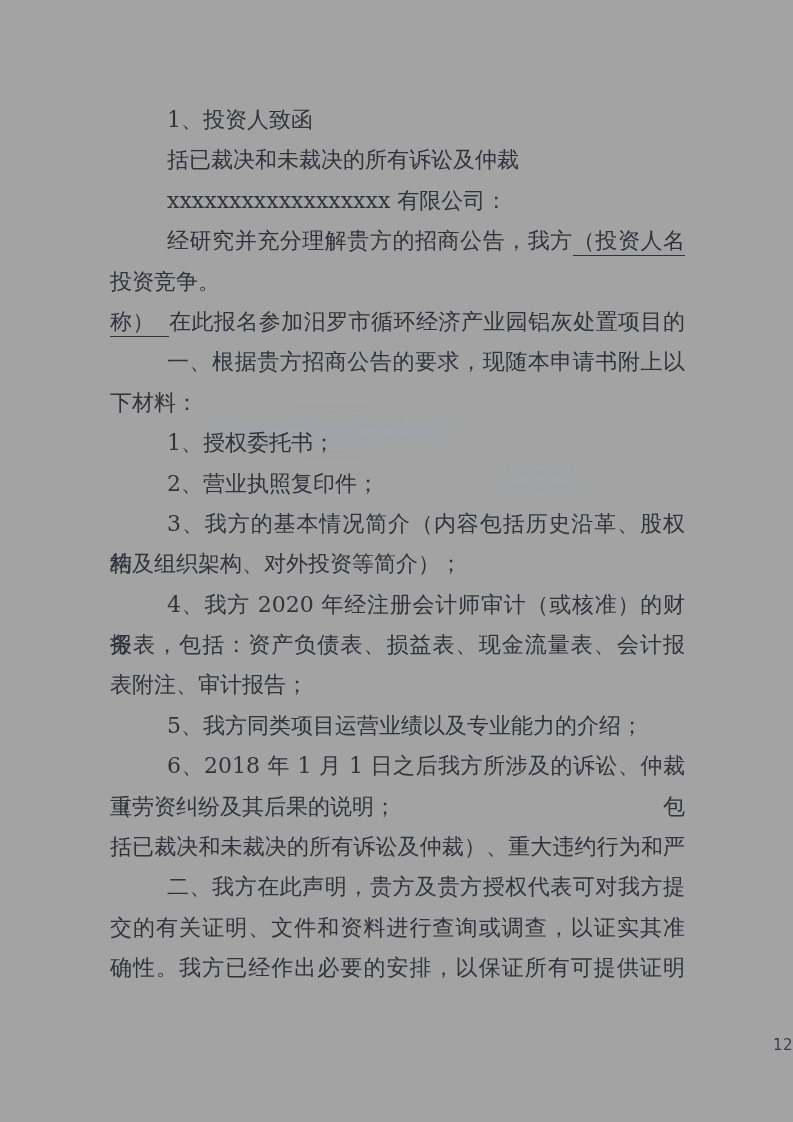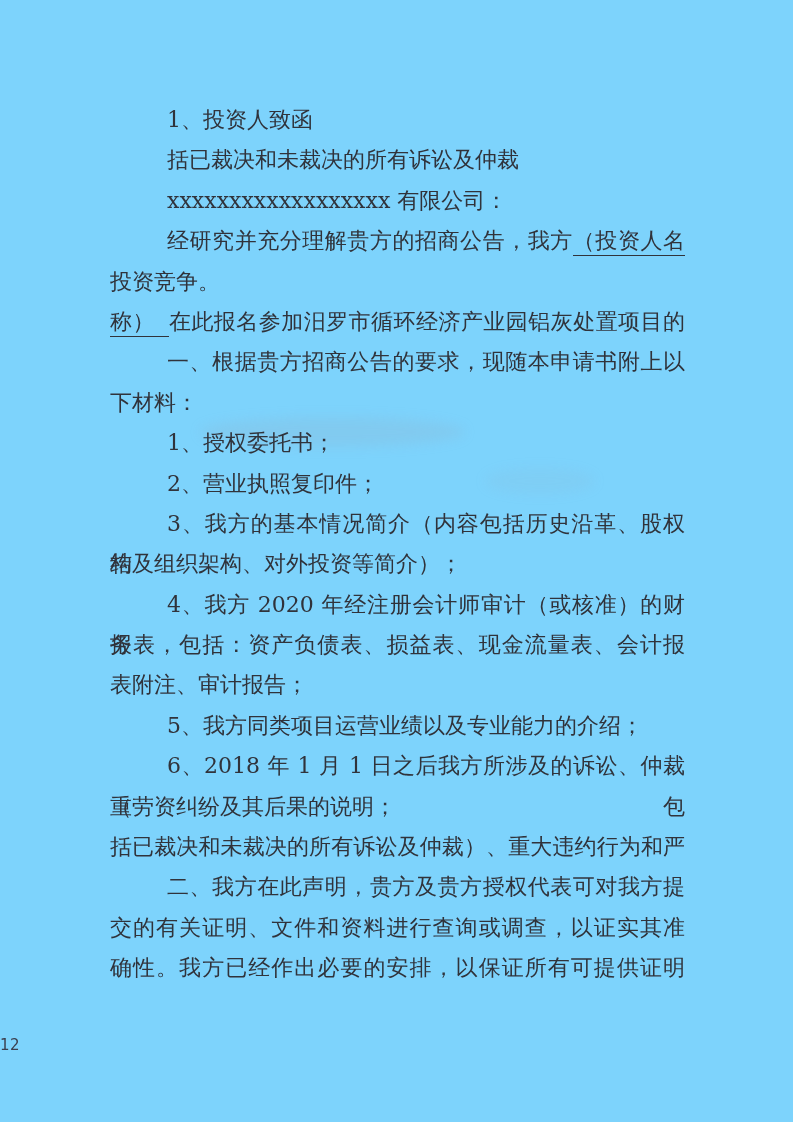--- a/index.html
+++ b/index.html
@@ -4,21 +4,21 @@
 <style>
   html,body{margin:0;padding:0;}
   body{
     width:793px;height:1122px;
     background:#ffffff;
     font-family:"DejaVu Serif","Liberation Serif",serif;
     position:relative;overflow:hidden;
   }
   .page{
     position:absolute;inset:0;
-    background:#7dd3fc;
+    background:#a3a3a3;
   }
   .doc-body{
     position:absolute;
     left:110px;top:100px;width:575px;
     font-size:22px;
     color:#30333b;
     letter-spacing:0;
   }
   .line{
     height:40.4px;
@@ -33,21 +33,21 @@
   }
   .u{
     border-bottom:1.5px solid #30333b;
     padding-bottom:2px;
     margin-top:32px;
   }
   .u-ext{padding-right:14px;}
   .page-number{
     position:absolute;
     top:1036px;left:0;width:100%;
-    text-align:left;
+    text-align:right;
     font-size:15px;
     color:#3b4050;
     font-family:"DejaVu Sans","Liberation Sans",sans-serif;
     letter-spacing:0.5px;
   }
   .smudge{
     position:absolute;
     filter:blur(6px);
     border-radius:50%;
     pointer-events:none;

